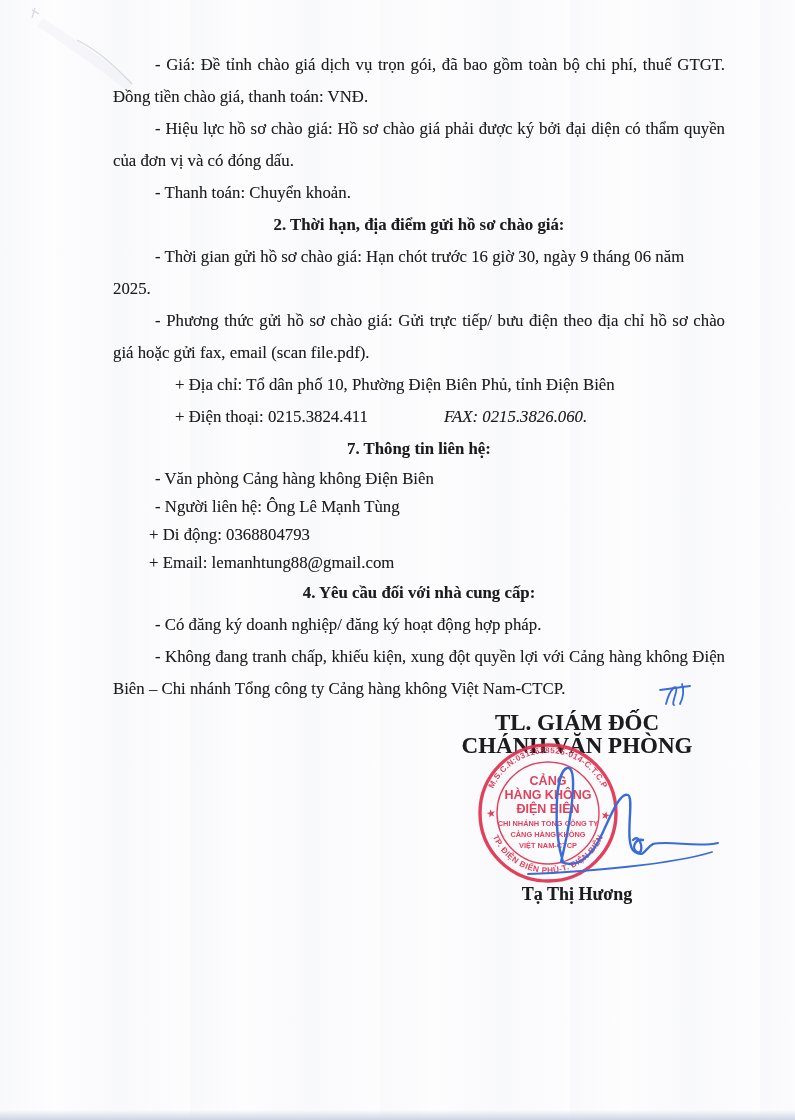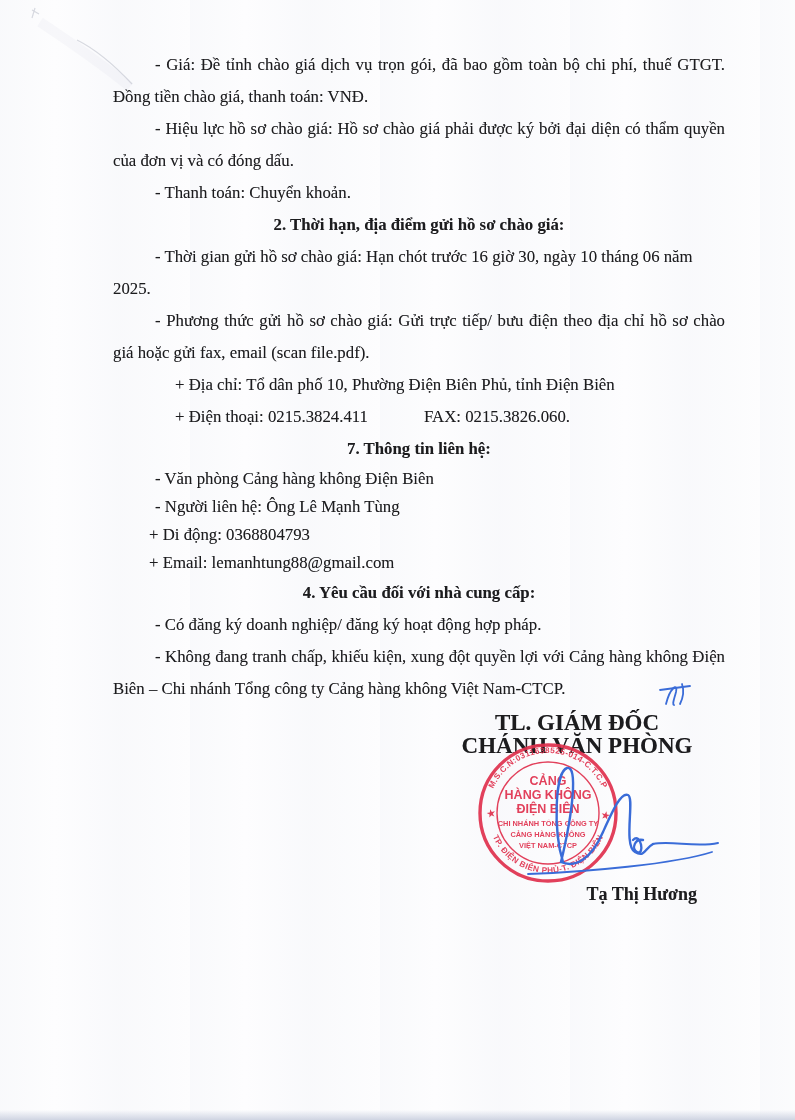--- a/index.html
+++ b/index.html
@@ -17,29 +17,29 @@
   .content{
     position:absolute;left:113px;top:49px;width:612px;
   }
   .p{margin:0;font-size:16.8px;line-height:32px;text-indent:42px;
      text-shadow:0 0 .5px rgba(25,25,35,.35);}
   .j{text-align:justify;}
   .sub{text-indent:62px;}
   .b{font-weight:bold;text-indent:0;text-align:center;}
   .c{line-height:28px;}
   .cp{text-indent:36px;}
-  .fax{margin-left:56px;}
+  .fax{margin-left:76px;font-style:italic;}
   .sig-titles{
     position:absolute;left:447px;top:711px;width:260px;
     text-align:center;font-weight:bold;font-size:23px;line-height:23px;
     text-shadow:0 0 .5px rgba(25,25,35,.35);
   }
   .sig-name{
     position:absolute;left:457px;top:884px;width:240px;
-    text-align:right;font-weight:bold;font-size:18px;
+    text-align:center;font-weight:bold;font-size:18px;
     text-shadow:0 0 .5px rgba(25,25,35,.35);
   }
   .stamp{position:absolute;left:473px;top:738px;z-index:3;opacity:.92;}
   .stamp text{font-family:"Liberation Sans","DejaVu Sans",sans-serif;font-weight:bold;}
   .sig-ink{position:absolute;left:495px;top:740px;z-index:5;}
   .paraph{position:absolute;left:658px;top:678px;z-index:5;}
   .smudge{position:absolute;left:10px;top:2px;z-index:1;}
   .bottom-edge{
     position:absolute;left:0;bottom:0;width:795px;height:10px;
     background:linear-gradient(to bottom, rgba(207,212,226,0), #cfd4e2);
@@ -53,21 +53,21 @@
   <svg class="smudge" width="170" height="110" viewBox="0 0 170 110">
     <path d="M 22 8 l 7 4 m -4 -6 l -3 10 m 45 22 c 20 10 40 28 55 44" stroke="#aab0bc" stroke-width="1.2" fill="none" opacity="0.45"></path>
     <path d="M 30 20 C 60 40 90 60 120 85" stroke="#c3c8d4" stroke-width="10" fill="none" opacity="0.10"></path>
   </svg>
 
   <div class="content">
     <p class="p j">- Giá: Đề tỉnh chào giá dịch vụ trọn gói, đã bao gồm toàn bộ chi phí, thuế GTGT. Đồng tiền chào giá, thanh toán: VNĐ.</p>
     <p class="p j">- Hiệu lực hồ sơ chào giá: Hồ sơ chào giá phải được ký bởi đại diện có thẩm quyền của đơn vị và có đóng dấu.</p>
     <p class="p">- Thanh toán: Chuyển khoản.</p>
     <p class="p b">2. Thời hạn, địa điểm gửi hồ sơ chào giá:</p>
-    <p class="p">- Thời gian gửi hồ sơ chào giá: Hạn chót trước 16 giờ 30, ngày 10 tháng 06 năm 2025.</p>
+    <p class="p">- Thời gian gửi hồ sơ chào giá: Hạn chót trước 16 giờ 30, ngày 9 tháng 06 năm 2025.</p>
     <p class="p j">- Phương thức gửi hồ sơ chào giá: Gửi trực tiếp/ bưu điện theo địa chỉ hồ sơ chào giá hoặc gửi fax, email (scan file.pdf).</p>
     <p class="p sub">+ Địa chỉ: Tổ dân phố 10, Phường Điện Biên Phủ, tỉnh Điện Biên</p>
     <p class="p sub">
       <span>+ Điện thoại: 0215.3824.411</span><span class="fax">FAX: 0215.3826.060.</span>
     </p>
     <p class="p b">7. Thông tin liên hệ:</p>
     <p class="p c">- Văn phòng Cảng hàng không Điện Biên</p>
     <p class="p c">- Người liên hệ:  Ông Lê Mạnh Tùng</p>
     <p class="p c cp">+ Di động:   0368804793</p>
     <p class="p c cp">+ Email:  lemanhtung88@gmail.com</p>

